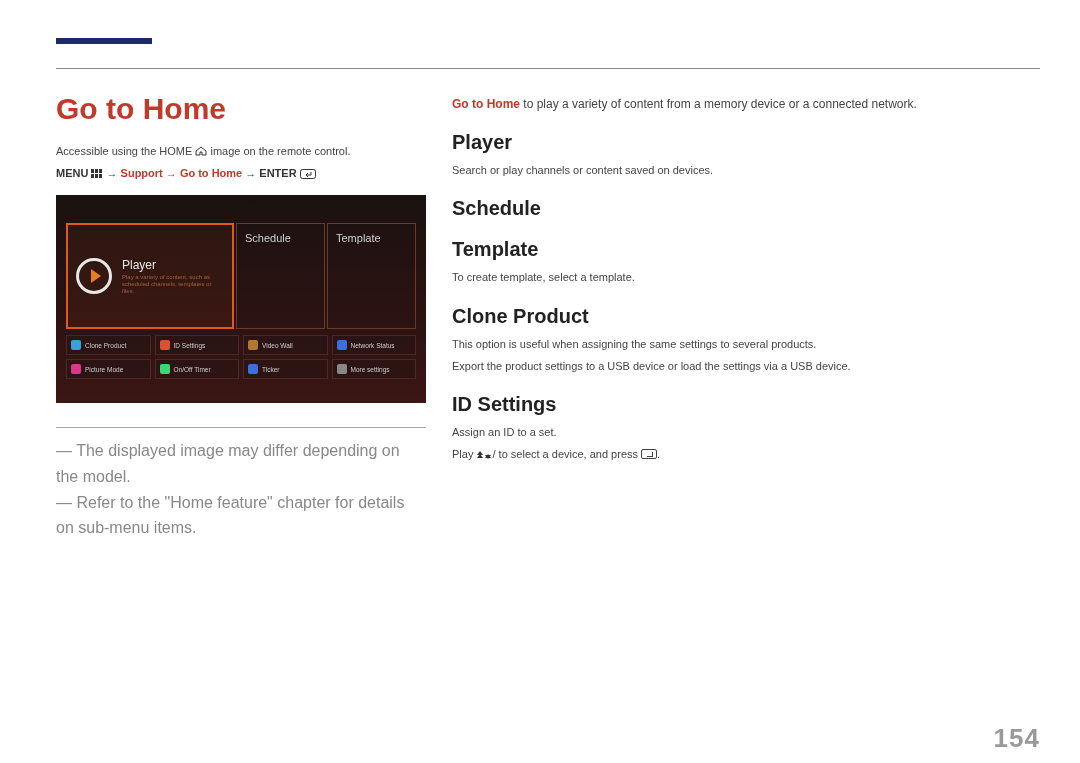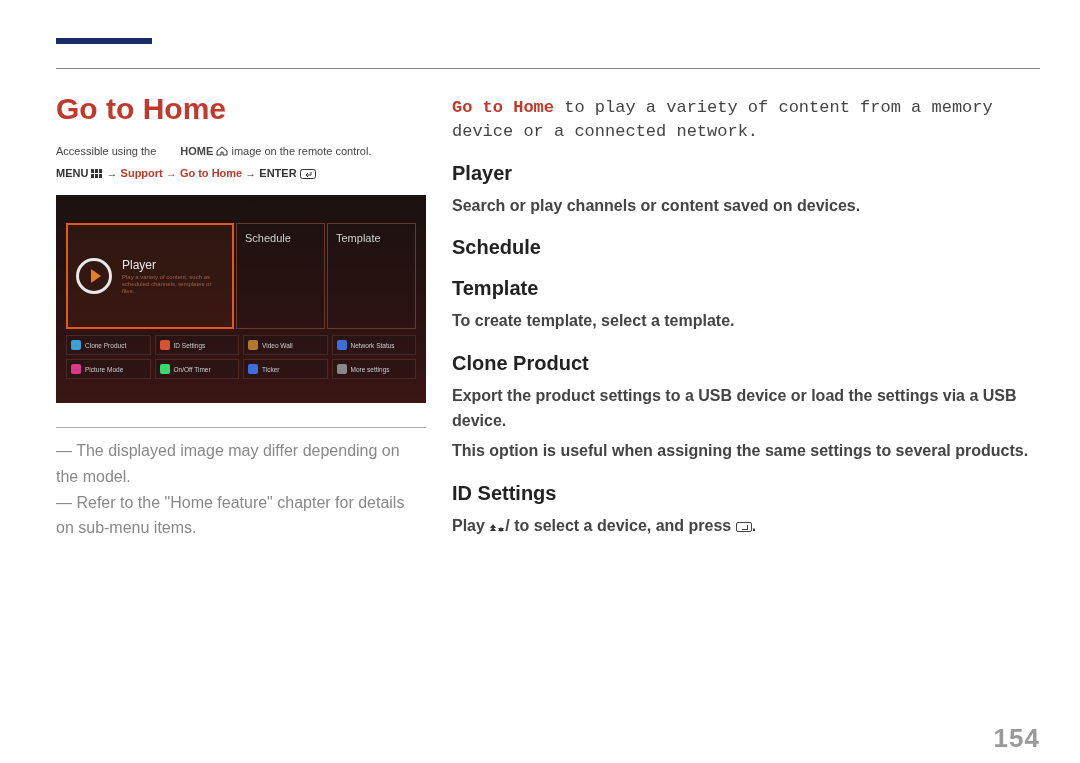--- a/index.html
+++ b/index.html
@@ -53,21 +53,21 @@
     font-weight: bold;
     color: #c1392b;
     margin-bottom: 18px;
   }
   .intro {
     font-size: 11px;
     color: #444;
     margin-bottom: 8px;
     line-height: 1.4;
   }
-  .intro .b { font-weight: bold; margin-left: 21px; }
+  .intro .b { font-weight: normal; }
   .home-icon {
     display: inline-block;
     width: 12px; height: 10px;
     vertical-align: -1px;
   }
   .nav-path {
     font-size: 11px;
     font-weight: bold;
     margin-bottom: 16px;
   }
@@ -148,41 +148,39 @@
   }
   .dash-note {
     font-size: 16px;
     color: #888;
     line-height: 1.6;
     padding-left: 0;
   }
   .dash-note::before { content: "― "; color: #888; }
 
   .right-col .lead {
-    font-size: 17px;
+    font-size: 12px;
     color: #444;
     margin-bottom: 8px;
     line-height: 1.4;
-    font-family: Liberation Mono, monospace;
   }
   .right-col .lead .red-b { color: #c1392b; font-weight: bold; }
   .h2 {
     font-size: 20px;
     font-weight: bold;
     color: #222;
     margin-bottom: 8px;
     margin-top: 18px;
   }
   .h2:first-of-type { margin-top: 0; }
   .p {
-    font-size: 16px;
+    font-size: 11px;
     color: #444;
     line-height: 1.6;
     margin-bottom: 4px;
-    font-weight: bold;
   }
   .updown {
     display: inline-block;
     vertical-align: -2px;
   }
   .enter-inline {
     display: inline-block;
     width: 16px; height: 10px;
     border: 1px solid #444;
     border-radius: 2px;
@@ -295,24 +293,25 @@
 
   <div class="h2">Player</div>
   <div class="p">Search or play channels or content saved on devices.</div>
 
   <div class="h2">Schedule</div>
 
   <div class="h2">Template</div>
   <div class="p">To create template, select a template.</div>
 
   <div class="h2">Clone Product</div>
+  <div class="p">This option is useful when assigning the same settings to several products.</div>
   <div class="p">Export the product settings to a USB device or load the settings via a USB device.</div>
-  <div class="p">This option is useful when assigning the same settings to several products.</div>
 
   <div class="h2">ID Settings</div>
+  <div class="p">Assign an ID to a set.</div>
   <div class="p">
     <span>Play </span><svg class="updown" width="16" height="10" viewBox="0 0 16 10">
         <path d="M4 4 L1 8 L7 8 Z" fill="#333"></path>
         <path d="M12 8 L9 4 L15 4 Z" fill="#333" transform="rotate(180 12 6)"></path>
         <path d="M4 1 L1 5 L7 5 Z" fill="#333"></path>
         <path d="M12 9 L9 5 L15 5 Z" fill="#333"></path>
       </svg><span>/</span><svg class="updown" width="0" height="0"></svg><span> to select a device, and press </span><span class="enter-inline"></span><span>.</span>
   </div>
 </div>
 

